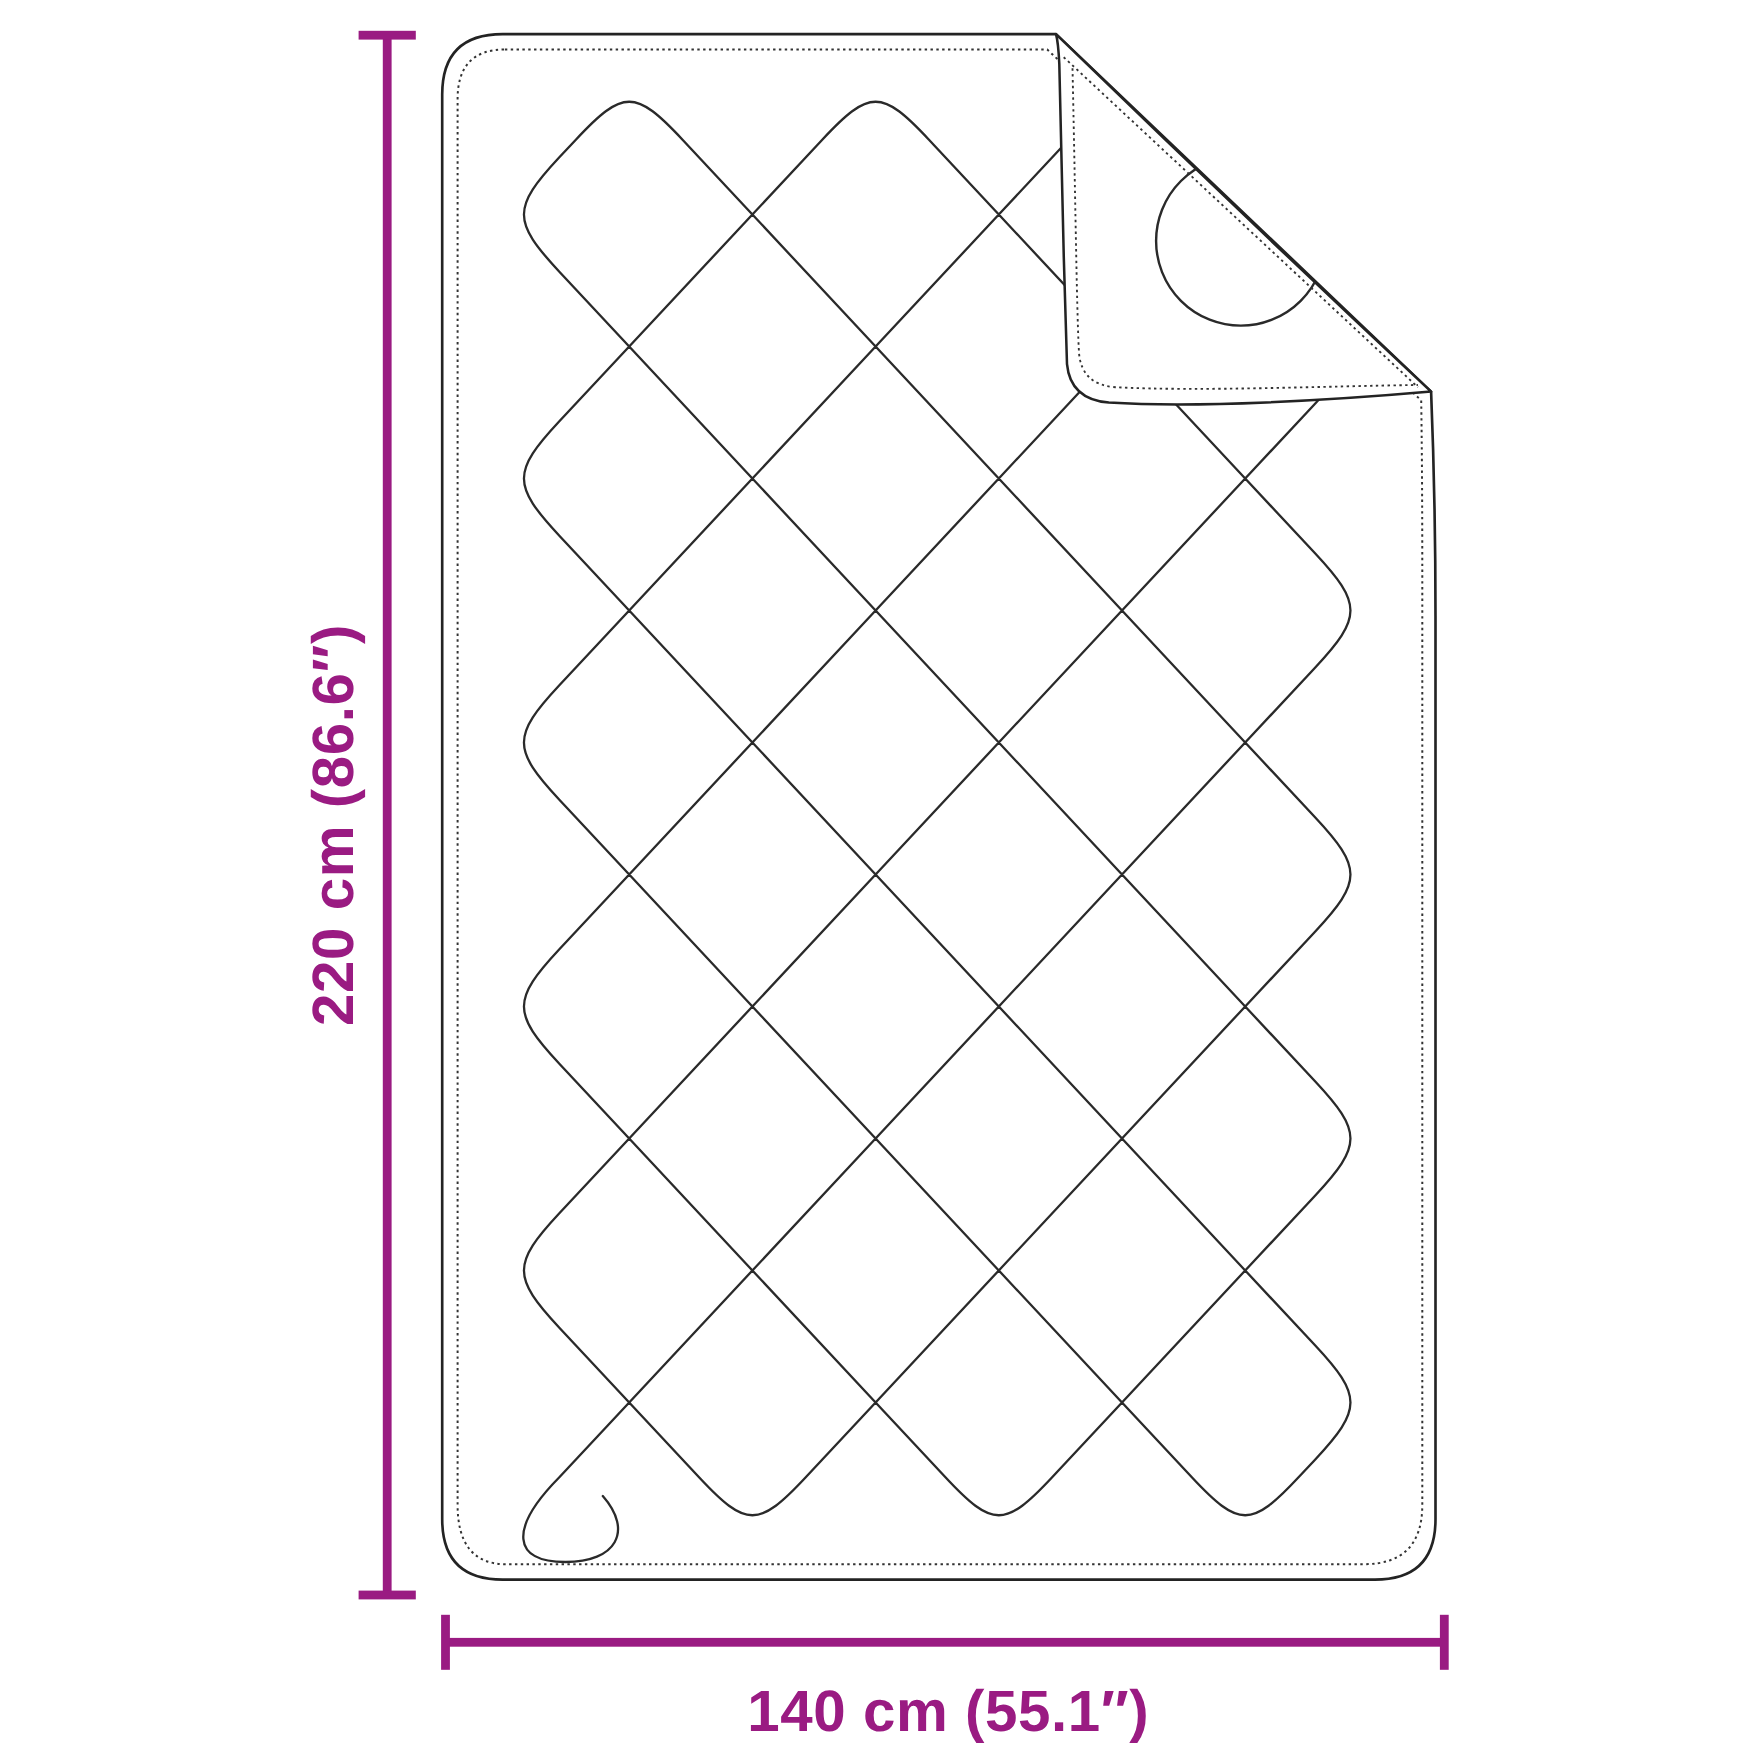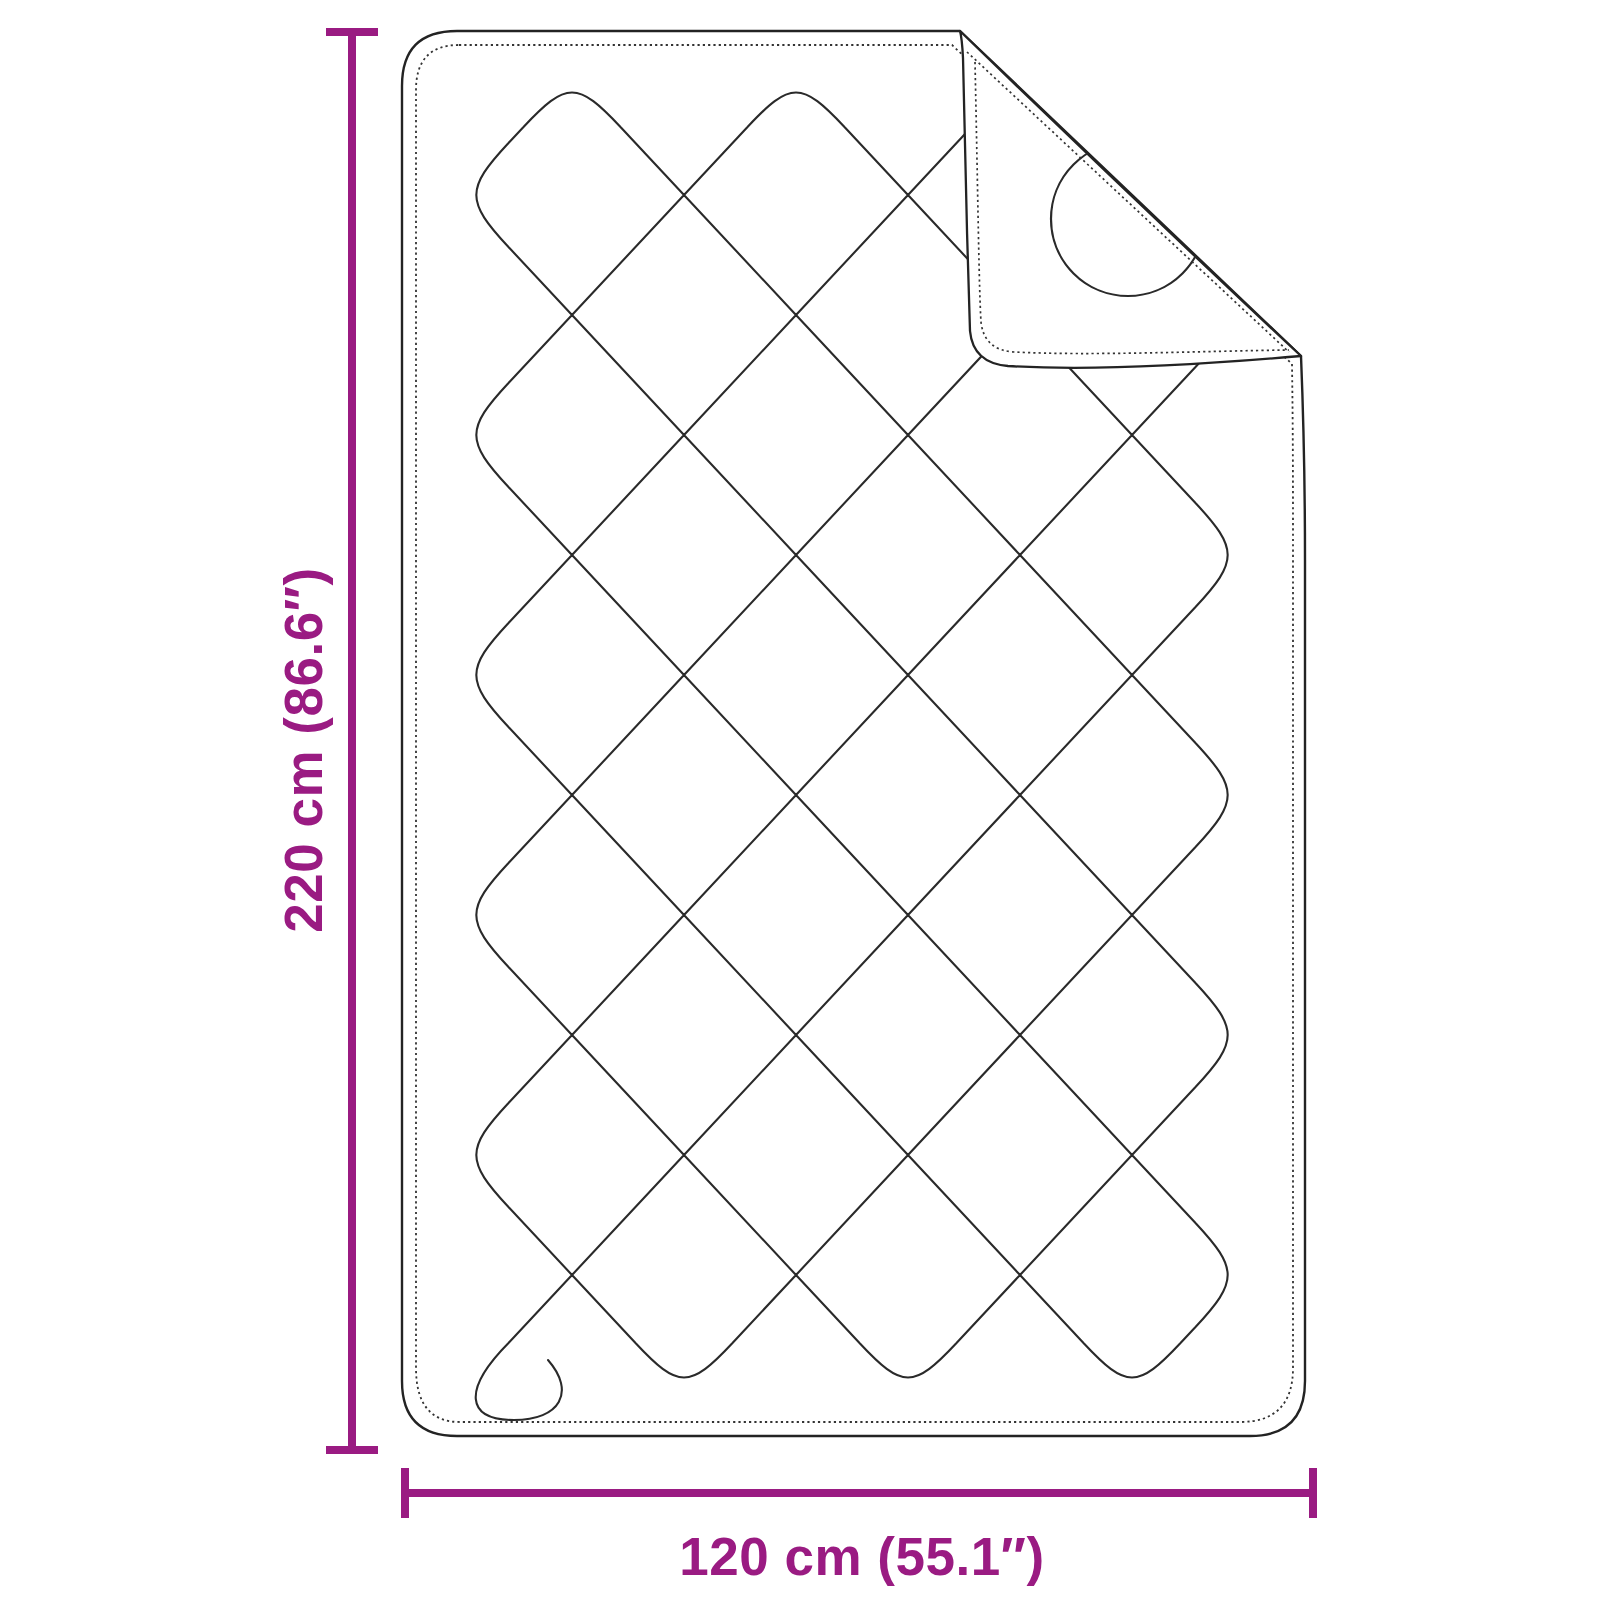--- a/index.html
+++ b/index.html
@@ -82,14 +82,14 @@
       <rect x="326" y="1446" width="52" height="8"></rect>
     </g>
     <g fill="#9A1B82">
       <rect x="405" y="1489" width="908" height="8"></rect>
       <rect x="401" y="1468" width="8" height="50"></rect>
       <rect x="1309" y="1468" width="8" height="50"></rect>
     </g>
   </svg>
 
   <div id="height-label" class="dim-label">220 cm (86.6″)</div>
-  <div id="width-label" class="dim-label">120 cm (55.1″)</div>
+  <div id="width-label" class="dim-label">140 cm (55.1″)</div>
 </div>
 
 </body></html>

